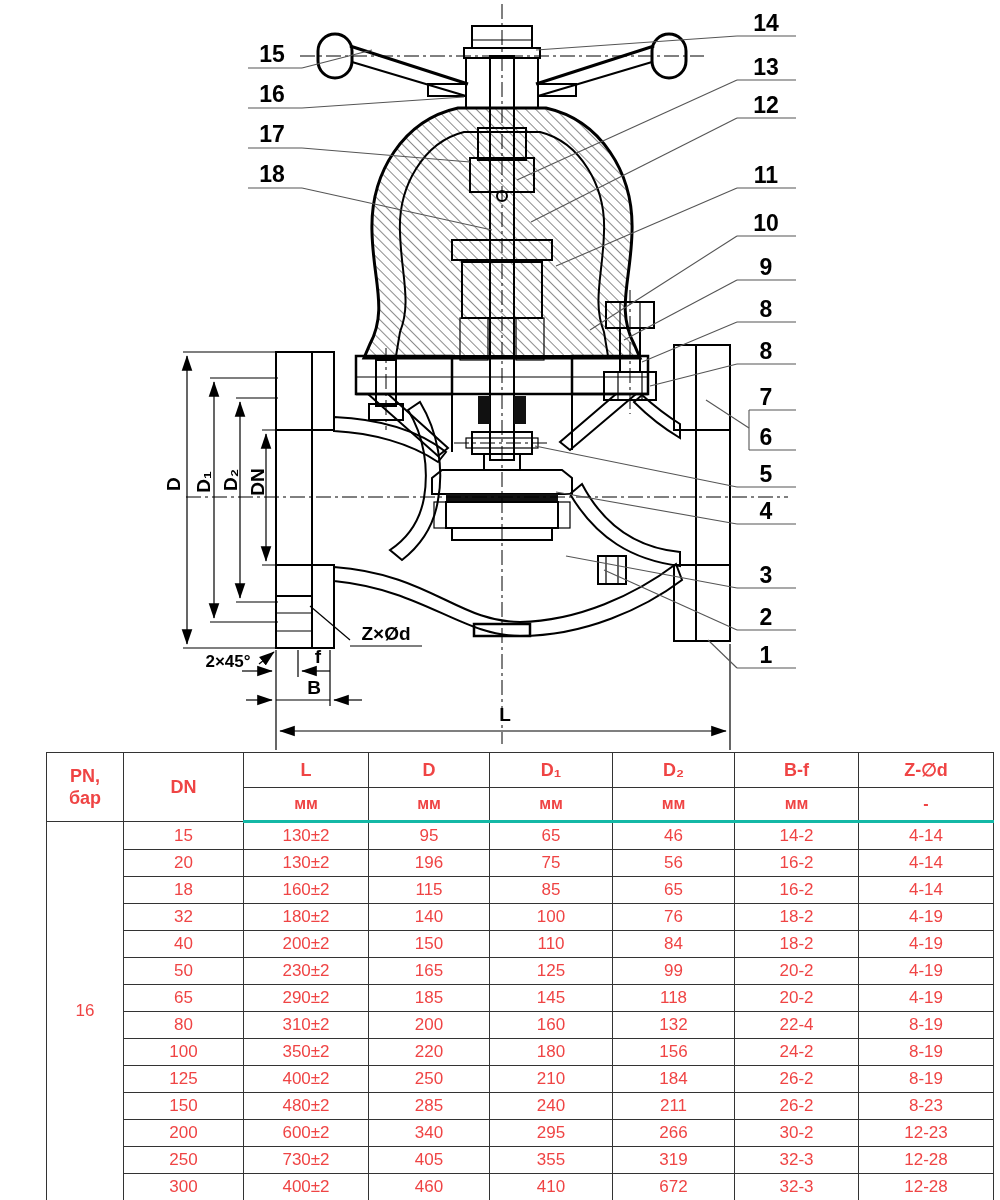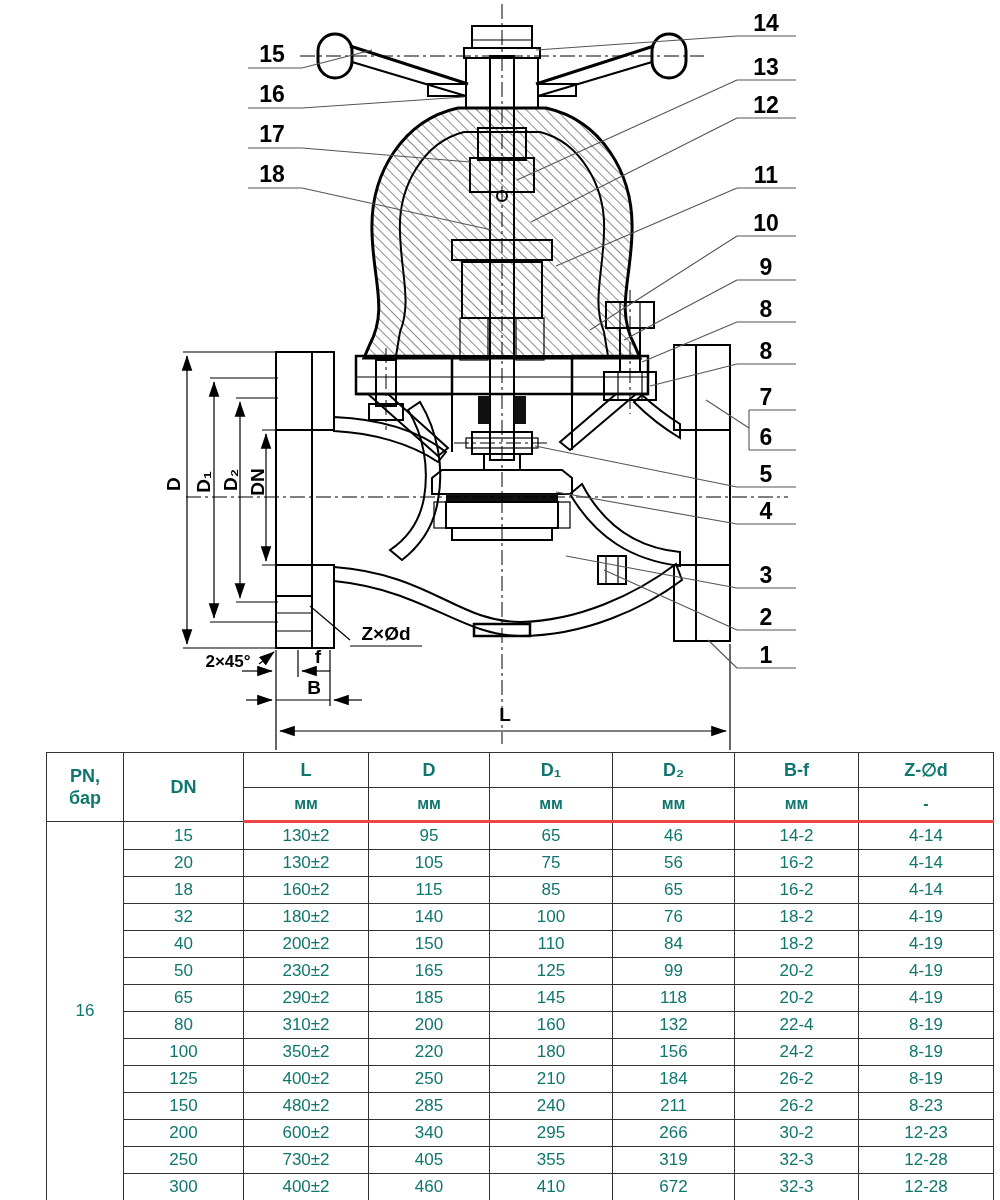--- a/index.html
+++ b/index.html
@@ -9,25 +9,25 @@
   svg text{fill:#000;font-family:"Liberation Sans", sans-serif;}
   .callout{font-size:23px;font-weight:bold;}
   .dimlab{font-size:19px;font-weight:bold;}
   .thin{stroke:#000;stroke-width:1.2;fill:none;}
   .leader{stroke:#555;stroke-width:1.1;fill:none;}
   .out2{stroke:#000;stroke-width:2;fill:none;}
   .out25{stroke:#000;stroke-width:2.5;fill:none;}
   .cl{stroke:#000;stroke-width:1;stroke-dasharray:15 4 3 4;fill:none;}
 
   #dimtable{position:absolute;left:46px;top:752px;width:947px;border-collapse:collapse;
-    table-layout:fixed;color:#0f766e;}
+    table-layout:fixed;color:#ef4444;}
   #dimtable td,#dimtable th{padding:0;text-align:center;vertical-align:middle;
     font-weight:normal;font-size:17px;border:1px solid #333;}
   #dimtable .hrow1 th{height:34px;font-size:18px;font-weight:bold;}
-  #dimtable .hrow2 th{height:32px;font-size:16px;font-weight:bold;border-bottom:3px solid #ef4444;}
+  #dimtable .hrow2 th{height:32px;font-size:16px;font-weight:bold;border-bottom:3px solid #14b8a6;}
   #dimtable tbody td{height:26px;}
   th.pnh{border-left:none;border-top:none;border-bottom:3px solid #222;
     text-align:left;padding-left:9px;font-size:18px;line-height:1.25;}
   th.dnh{border-top:none;border-bottom:3px solid #222;}
   td.pn-cell{border-left:none;font-size:17px;}
 </style>
 </head>
 <body>
 
 <div id="stage">
@@ -341,21 +341,21 @@
           <td>130±2</td>
           <td>95</td>
           <td>65</td>
           <td>46</td>
           <td>14-2</td>
           <td>4-14</td>
         </tr>
         <tr>
           <td>20</td>
           <td>130±2</td>
-          <td>105</td>
+          <td>196</td>
           <td>75</td>
           <td>56</td>
           <td>16-2</td>
           <td>4-14</td>
         </tr>
         <tr>
           <td>18</td>
           <td>160±2</td>
           <td>115</td>
           <td>85</td>

